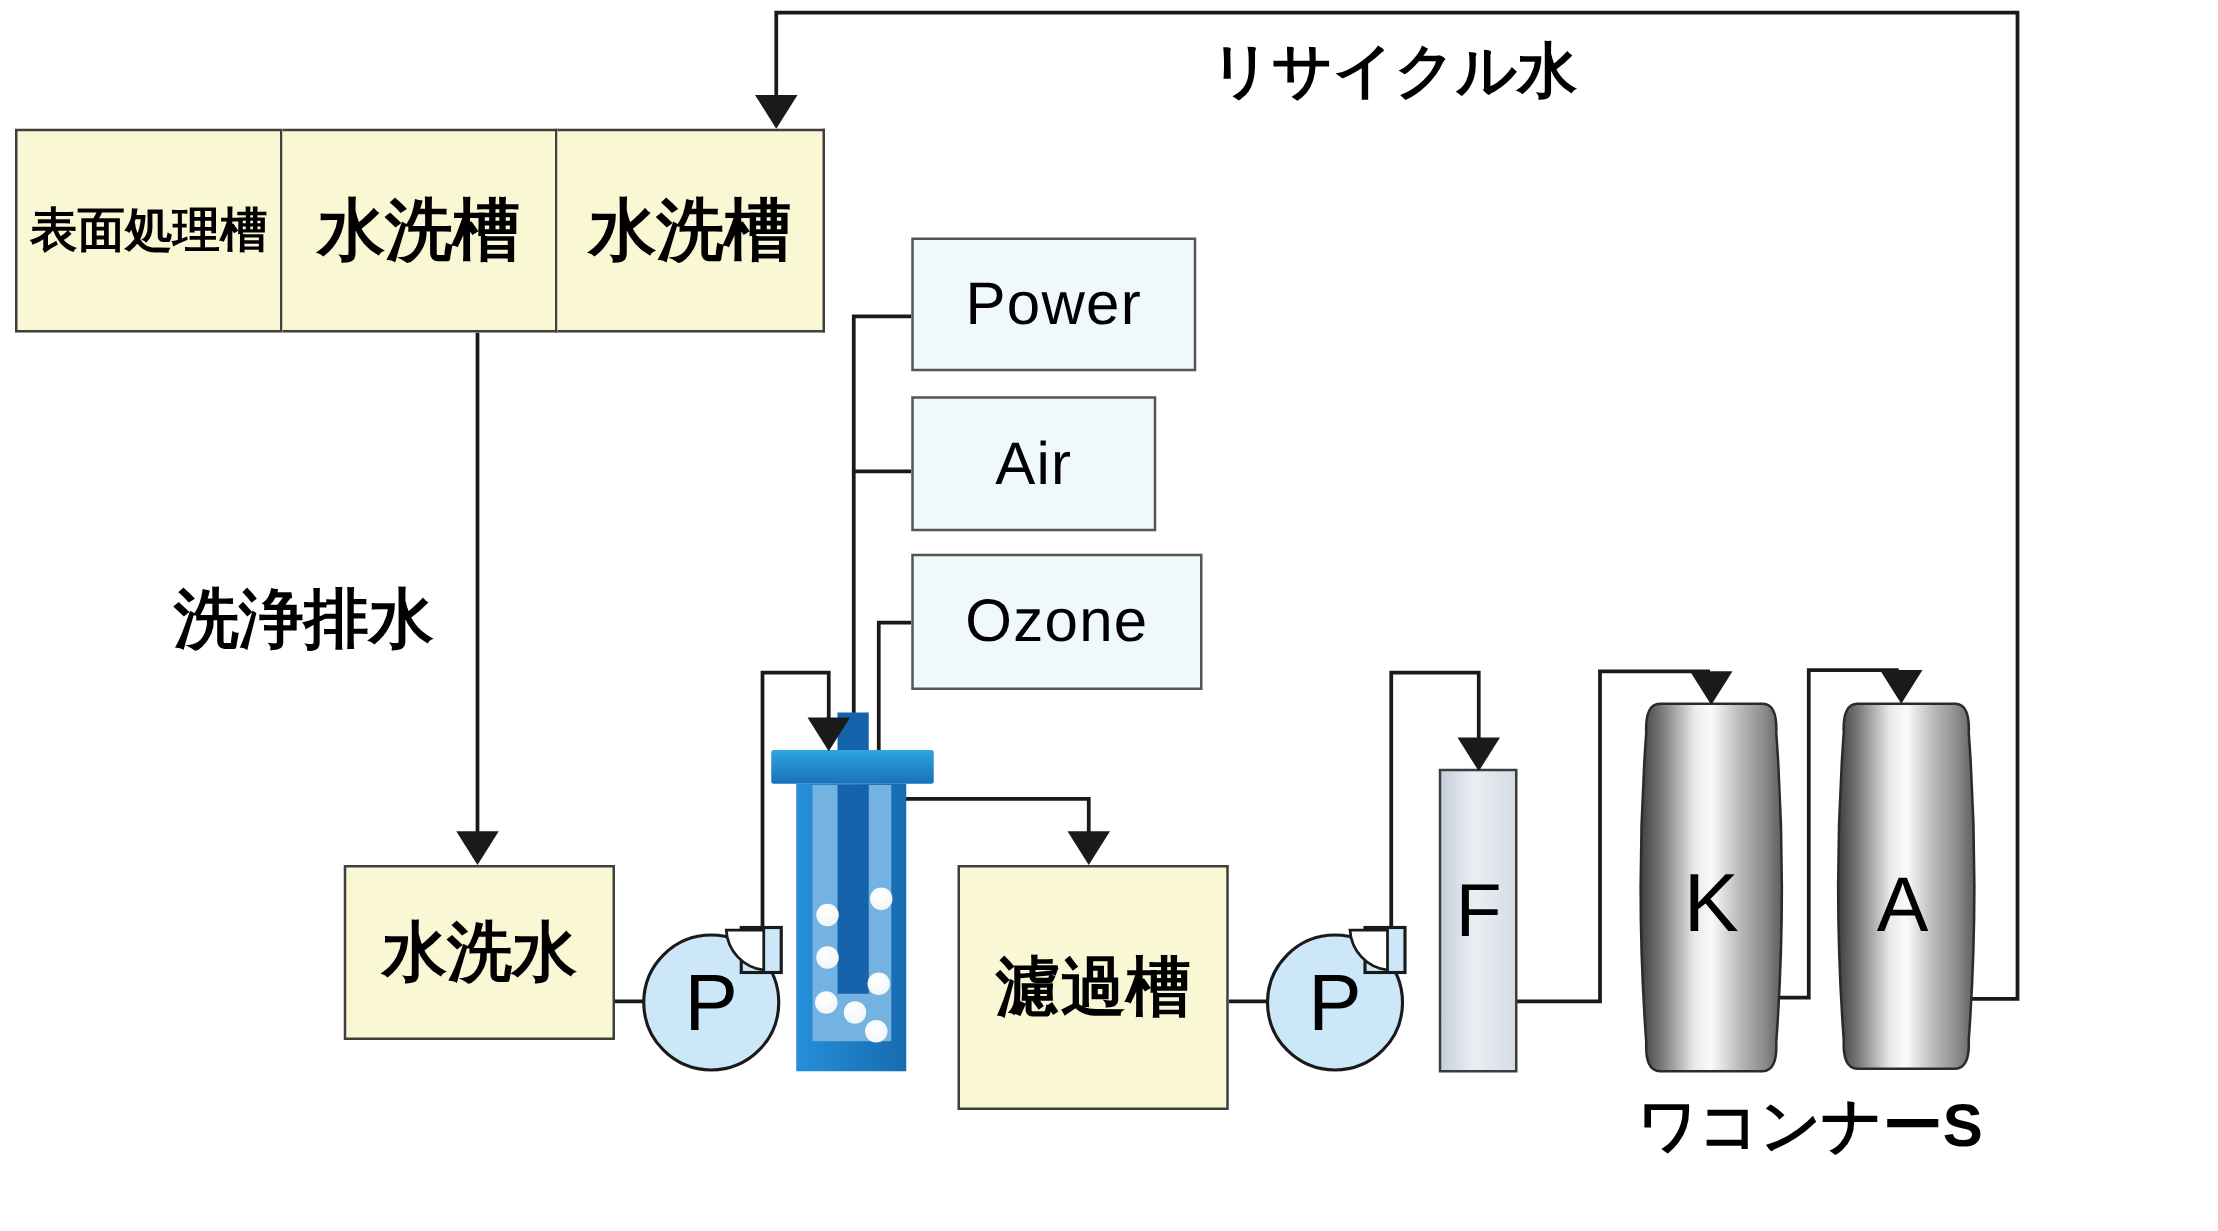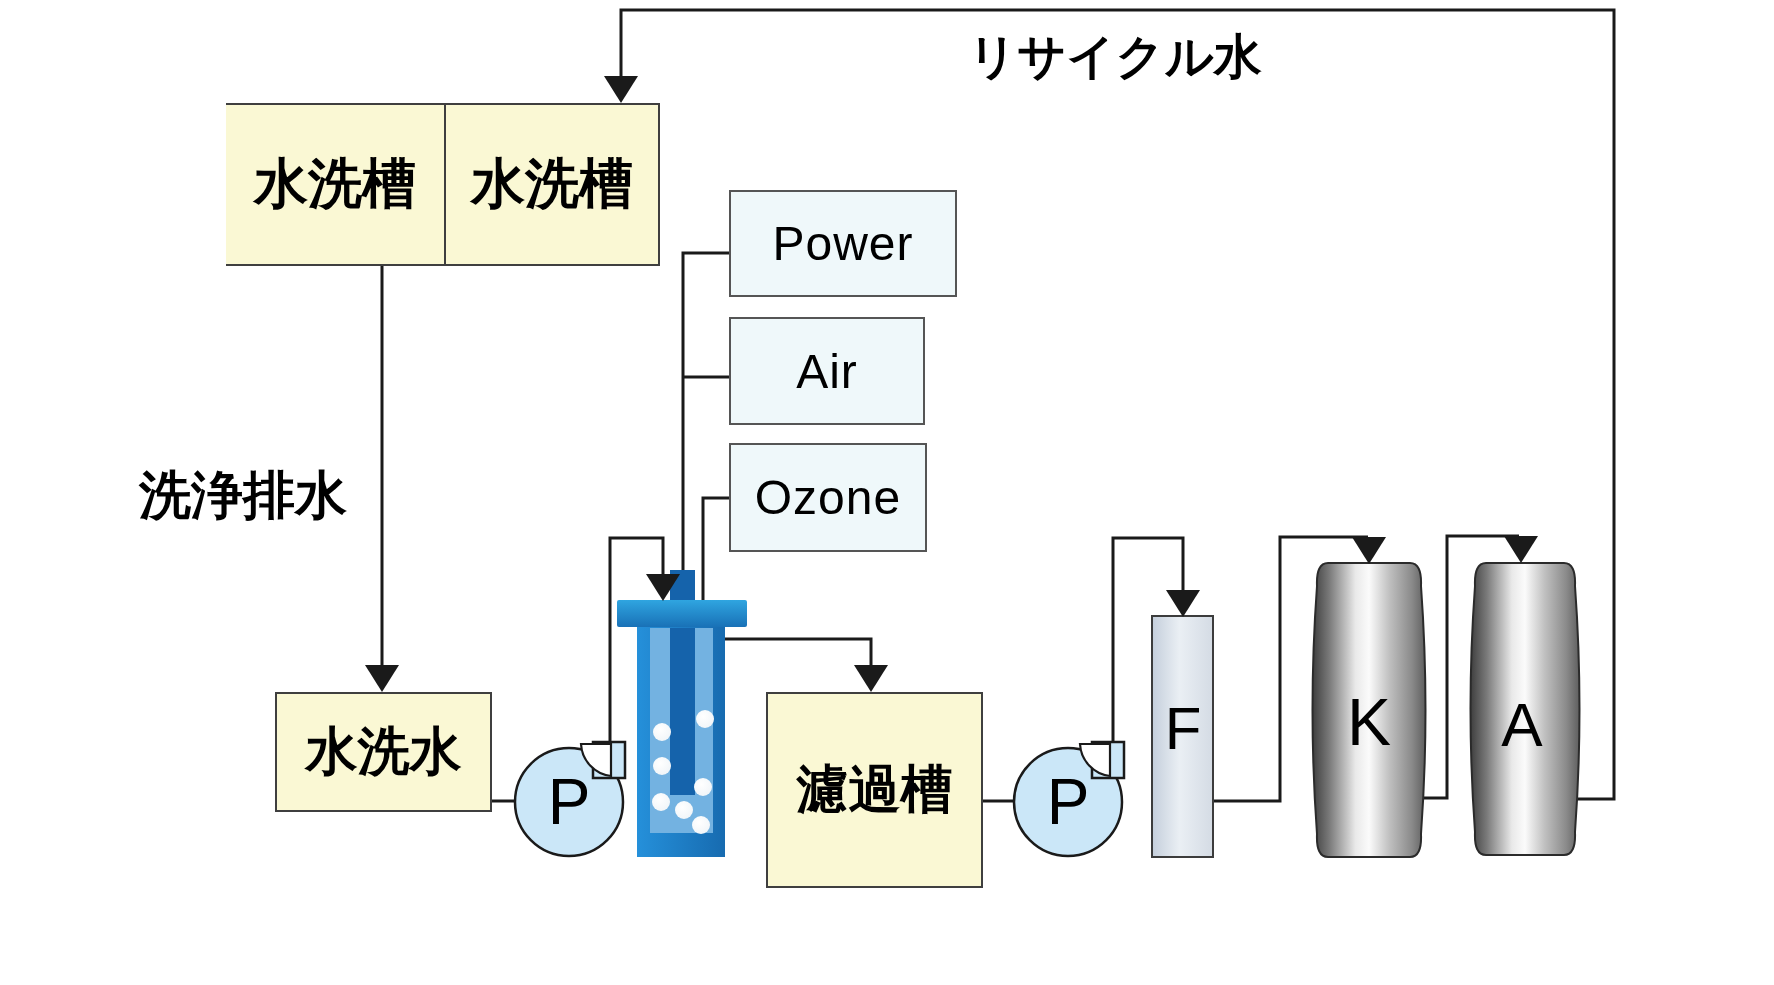--- a/index.html
+++ b/index.html
@@ -117,47 +117,51 @@
       <polygon points="604,76 638,76 621,103"></polygon>
       <polygon points="365,665 399,665 382,692"></polygon>
       <polygon points="646,574 680,574 663,601"></polygon>
       <polygon points="854,665 888,665 871,692"></polygon>
       <polygon points="1166,590 1200,590 1183,617"></polygon>
       <polygon points="1352,537 1386,537 1369,564"></polygon>
       <polygon points="1504,536 1538,536 1521,563"></polygon>
     </g>
   </svg>
 
+  <div class="box tank" style="left:12px;top:103px;width:214px;height:163px;font-size:38px;">
+    <span>表面処理槽</span>
+  </div>
   <div class="box tank no-left" style="left:226px;top:103px;width:220px;height:163px;font-size:54px;">
     <span>水洗槽</span>
   </div>
   <div class="box tank no-left" style="left:446px;top:103px;width:214px;height:163px;font-size:54px;">
     <span>水洗槽</span>
   </div>
 
   <div class="lbl jp" style="left:860px;top:25px;width:510px;height:64px;font-size:48px;">リサイクル水</div>
   <div class="lbl jp" style="left:108px;top:466px;width:270px;height:60px;font-size:52px;">洗浄排水</div>
 
-  <div class="box tank" style="left:275px;top:692px;width:217px;height:120px;font-size:52px;">
+  <div class="box tank" style="left:275px;top:692px;width:217px;height:140px;font-size:52px;">
     <span>水洗水</span>
   </div>
   <div class="box tank" style="left:766px;top:692px;width:217px;height:196px;font-size:52px;">
     <span>濾過槽</span>
   </div>
 
   <div class="box utility" style="left:729px;top:190px;width:228px;height:107px;">
     <span>Power</span>
   </div>
   <div class="box utility" style="left:729px;top:317px;width:196px;height:108px;">
     <span>Air</span>
   </div>
-  <div class="box utility" style="left:729px;top:443px;width:198px;height:109px;">
+  <div class="box utility" style="left:729px;top:443px;width:233px;height:109px;">
     <span>Ozone</span>
   </div>
 
   <div class="lbl letter" style="left:519px;top:766px;width:100px;height:72px;font-size:64px;">P</div>
   <div class="lbl letter" style="left:1018px;top:766px;width:100px;height:72px;font-size:64px;">P</div>
   <div class="lbl letter" style="left:1133px;top:692px;width:100px;height:72px;font-size:60px;">F</div>
   <div class="lbl letter" style="left:1319px;top:686px;width:100px;height:72px;font-size:66px;">K</div>
   <div class="lbl letter" style="left:1472px;top:688px;width:100px;height:72px;font-size:62px;">A</div>
 
+  <div class="lbl jp" style="left:1248px;top:872px;width:400px;height:58px;font-size:48px;">ワコンナーS</div>
 
 </div>
 
 </body></html>

